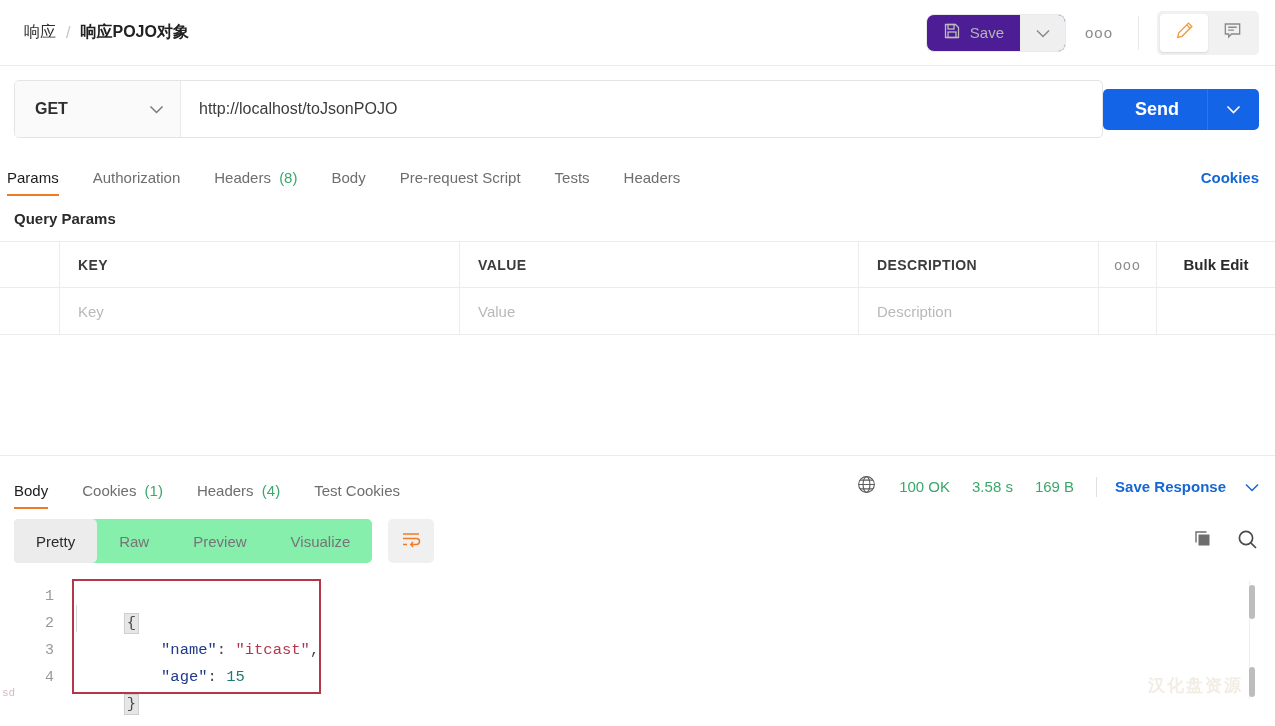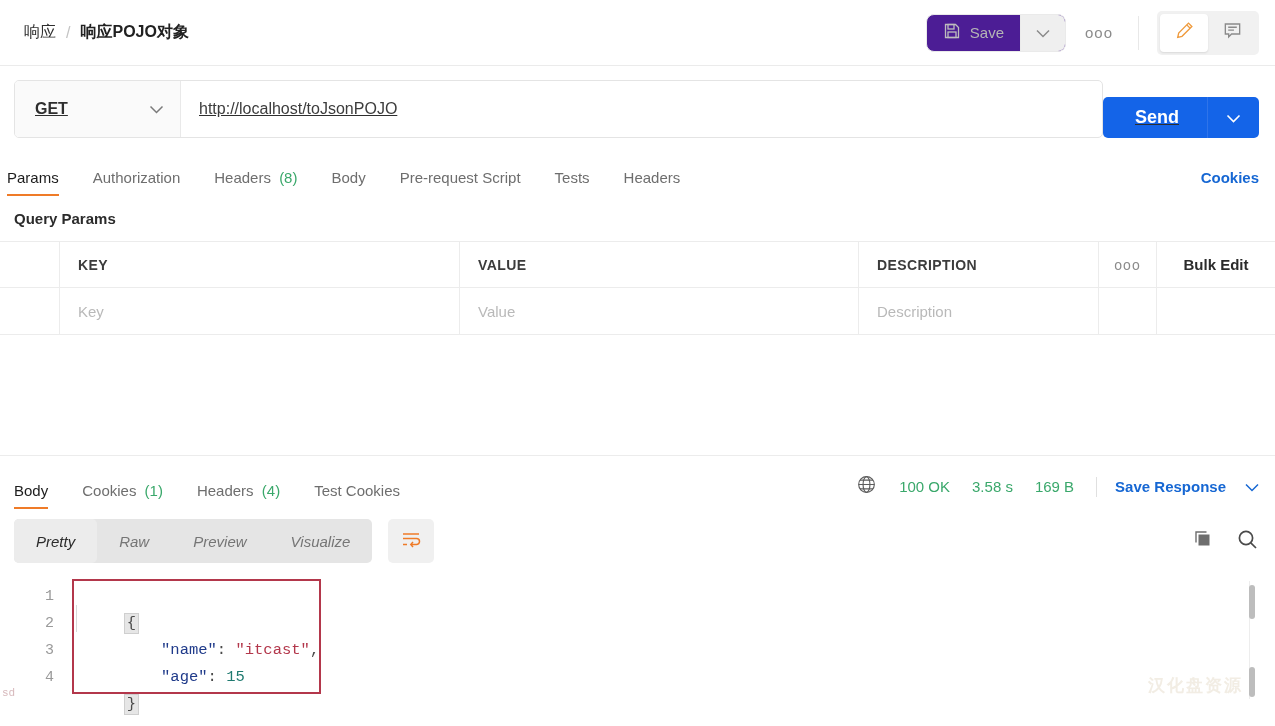--- a/index.html
+++ b/index.html
@@ -51,21 +51,21 @@
     display: flex; align-items: center;
     background: #f1f1f1; border-radius: 5px; padding: 3px;
   }
   .icon-sq {
     width: 48px; height: 38px; border-radius: 4px;
     display: flex; align-items: center; justify-content: center;
   }
   .icon-sq.active { background: #ffffff; box-shadow: 0 1px 2px rgba(0,0,0,.10); }
 
   
-  .urlrow { display: flex; align-items: flex-end; padding: 14px 16px 14px 14px; gap: 0; text-decoration: underline; }
+  .urlrow { display: flex; align-items: center; padding: 14px 16px 14px 14px; gap: 0; }
   .method-url {
     flex: 1; display: flex; align-items: stretch;
     border: 1px solid #e4e4e4; border-radius: 5px; height: 58px; overflow: hidden;
     background: #fff;
   }
   .method-sel {
     width: 166px; display: flex; align-items: center; justify-content: space-between;
     padding: 0 16px 0 20px; background: #fafafa; border-right: 1px solid #e9e9e9;
     font-size: 16px; font-weight: bold; color: #2e2e2e;
   }
@@ -133,21 +133,21 @@
     border-top: 1px solid #ececec;
     padding: 14px 16px 0 14px; height: 54px;
   }
   .resp-meta { display: flex; align-items: center; gap: 0; padding-bottom: 10px; }
   .globe { margin-right: 22px; }
   .meta-val { font-size: 15px; color: #3aa86b; margin-right: 22px; white-space: nowrap; }
   .meta-div { width: 1px; height: 20px; background: #e0e0e0; margin: 0 18px 0 0; }
   .save-resp { font-size: 15px; font-weight: bold; color: #1667d3; display: flex; align-items: center; gap: 19px; }
 
   .fmt-row { display: flex; align-items: center; padding: 10px 16px 10px 14px; }
-  .pill-group { display: flex; align-items: center; background: #e5e5e5; border-radius: 5px; height: 44px; font-style: italic; }
+  .pill-group { display: flex; align-items: center; background: #86efac; border-radius: 5px; height: 44px; }
   .pill {
     display: flex; align-items: center; height: 100%; padding: 0 22px;
     font-size: 15px; color: #757575; border-radius: 5px;
   }
   .pill.active { background: #ececec; color: #2b2b2b; }
   .json-sel {
     display: flex; align-items: center; gap: 14px;
     height: 44px; padding: 0 16px 0 20px; margin-left: 16px;
     background: #f6f6f6; border-radius: 5px; font-size: 15px; color: #3c3c3c;
   }

